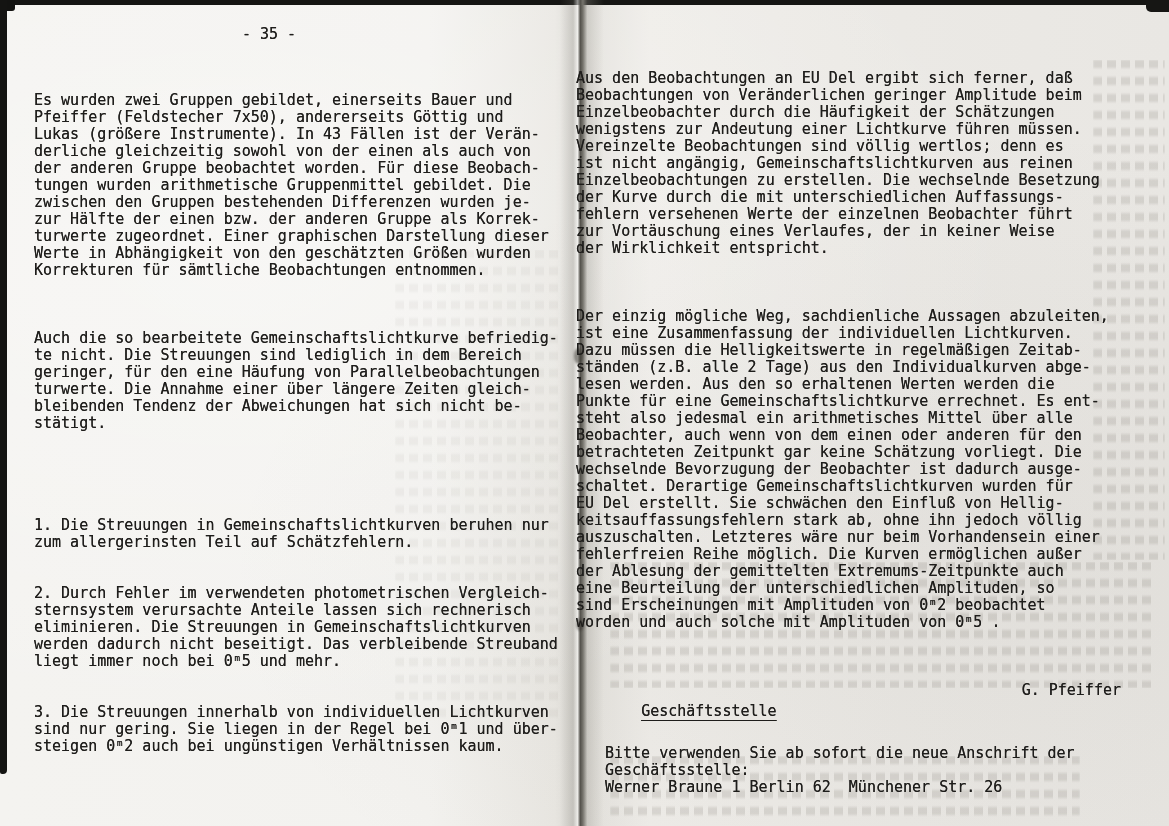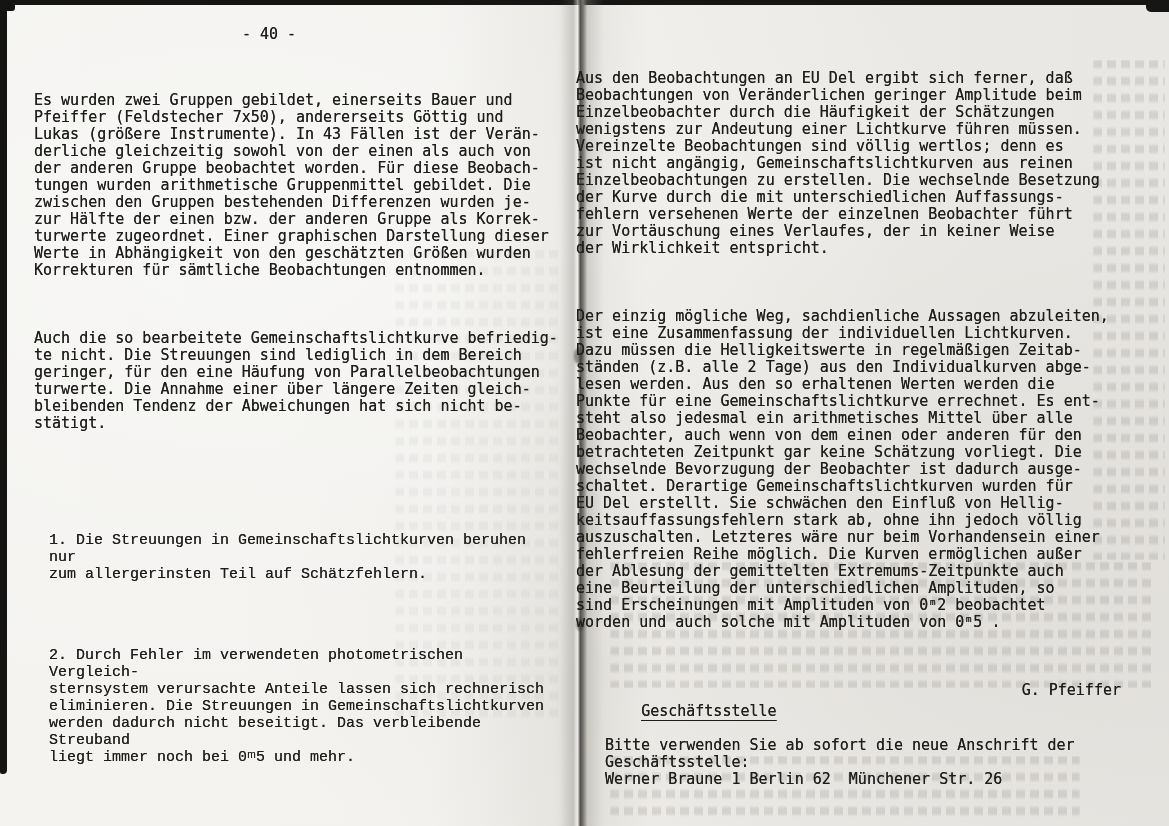--- a/index.html
+++ b/index.html
@@ -15,29 +15,30 @@
     color:#1e1d1b;
   }
   .typewriter{
     font-size:15px;
     line-height:17px;
     white-space:pre-wrap;
     text-shadow:0 0 0.6px rgba(32,30,28,0.85);
   }
   .page-left-body{position:absolute;left:34px;top:58px;width:532px;}
   .page-left-body .para{margin:0 0 17px 0;}
-  .page-left-body .items div{margin:15px;font-family:Liberation Mono, monospace;}
+  .page-left-body .items div{margin:0;}
   .page-number{position:absolute;left:34px;top:26px;width:470px;text-align:center;}
   .page-right-body{position:absolute;left:576px;top:36px;width:545px;}
   .page-right-body .para{margin:0 0 17px 0;}
   .signature{margin-left:220px;text-align:right;}
   .section{position:absolute;left:605px;top:686px;width:545px;}
   .section-heading{
     text-decoration:underline;
     text-underline-offset:4px;
+    margin-bottom:8px;
     display:inline-block;
   }
   .section-body{margin-top:0;}
   
   .edge-top{position:absolute;left:0;top:0;width:1169px;height:5px;background:#151513;}
   .edge-top-left{position:absolute;left:0;top:0;width:15px;height:11px;background:#131311;border-radius:0 0 3px 0;}
   .edge-left{position:absolute;left:0;top:0;width:7px;height:774px;background:#141412;border-radius:0 0 4px 2px;}
   .edge-top-right{position:absolute;left:1146px;top:0;width:23px;height:12px;background:#161614;border-radius:0 0 0 5px;}
   
   .spine{
@@ -78,21 +79,21 @@
 
   <div class="spine"></div>
   <div class="spine-knot-1"></div>
   <div class="spine-knot-2"></div>
 
   <div class="bleed bleed-left-page"></div>
   <div class="bleed bleed-right-margin"></div>
   <div class="bleed bleed-mid-band"></div>
   <div class="bleed bleed-bottom-band"></div>
 
-  <div class="page-number typewriter">- 40 -</div>
+  <div class="page-number typewriter">- 35 -</div>
 
   <div class="page-left-body typewriter">
     <div class="para">Es wurden zwei Gruppen gebildet, einerseits Bauer und
 Pfeiffer (Feldstecher 7x50), andererseits Göttig und
 Lukas (größere Instrumente). In 43 Fällen ist der Verän-
 derliche gleichzeitig sowohl von der einen als auch von
 der anderen Gruppe beobachtet worden. Für diese Beobach-
 tungen wurden arithmetische Gruppenmittel gebildet. Die
 zwischen den Gruppen bestehenden Differenzen wurden je-
 zur Hälfte der einen bzw. der anderen Gruppe als Korrek-

